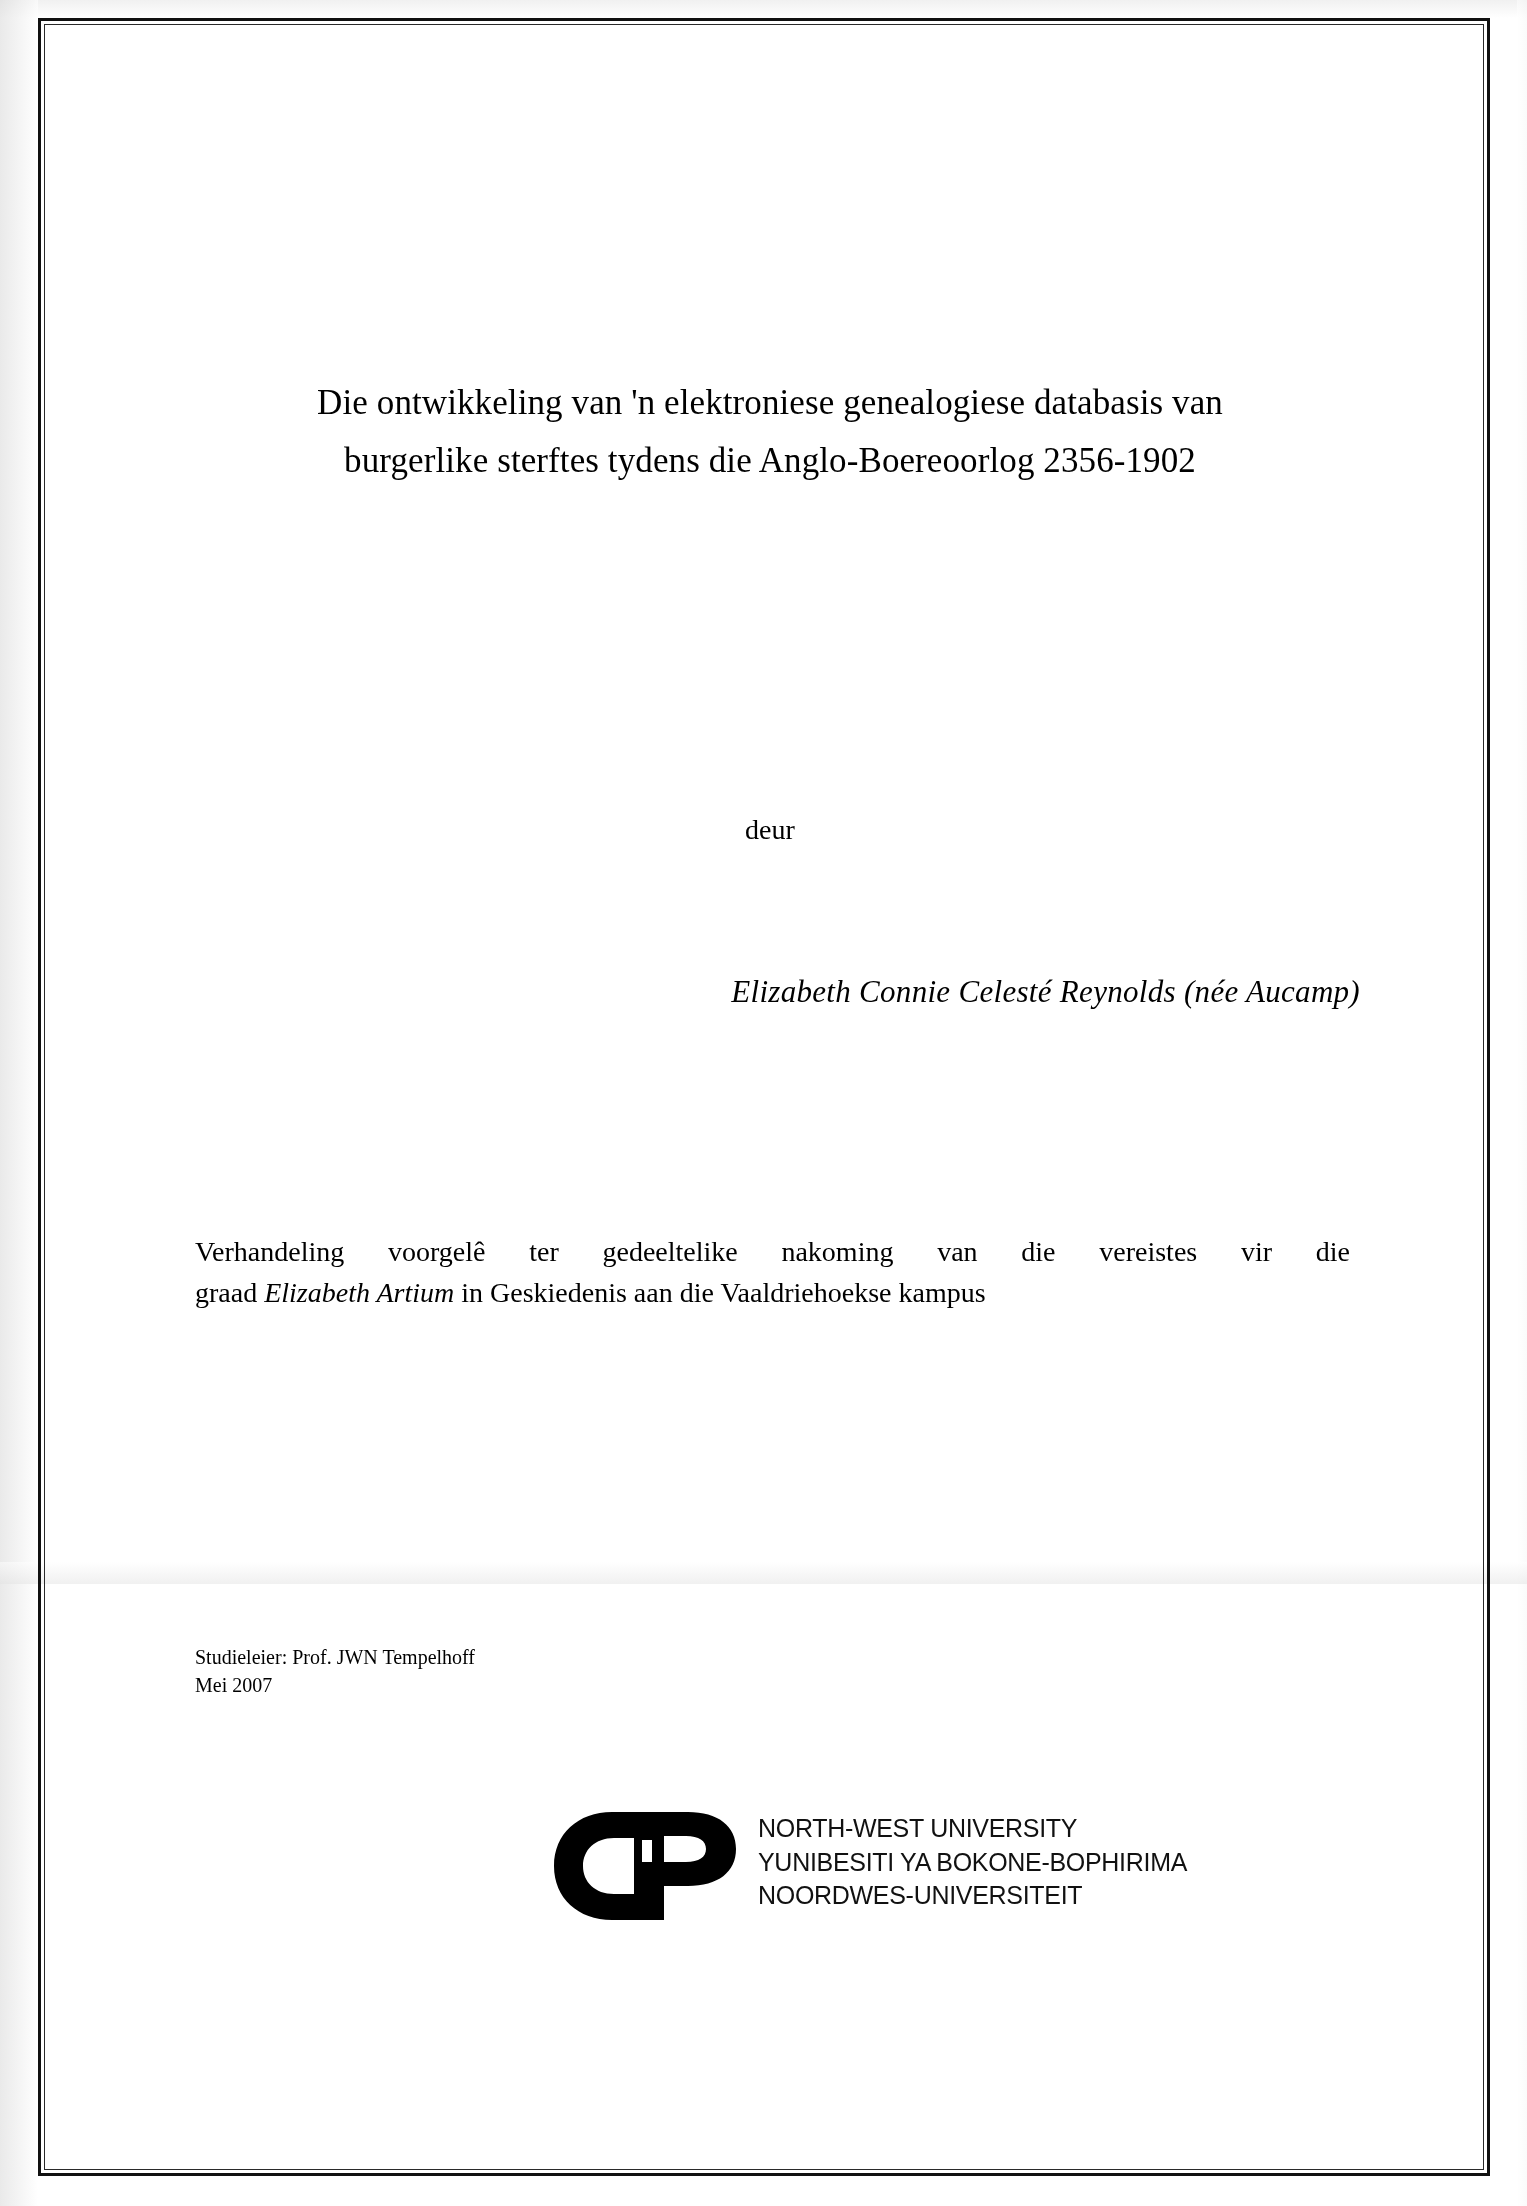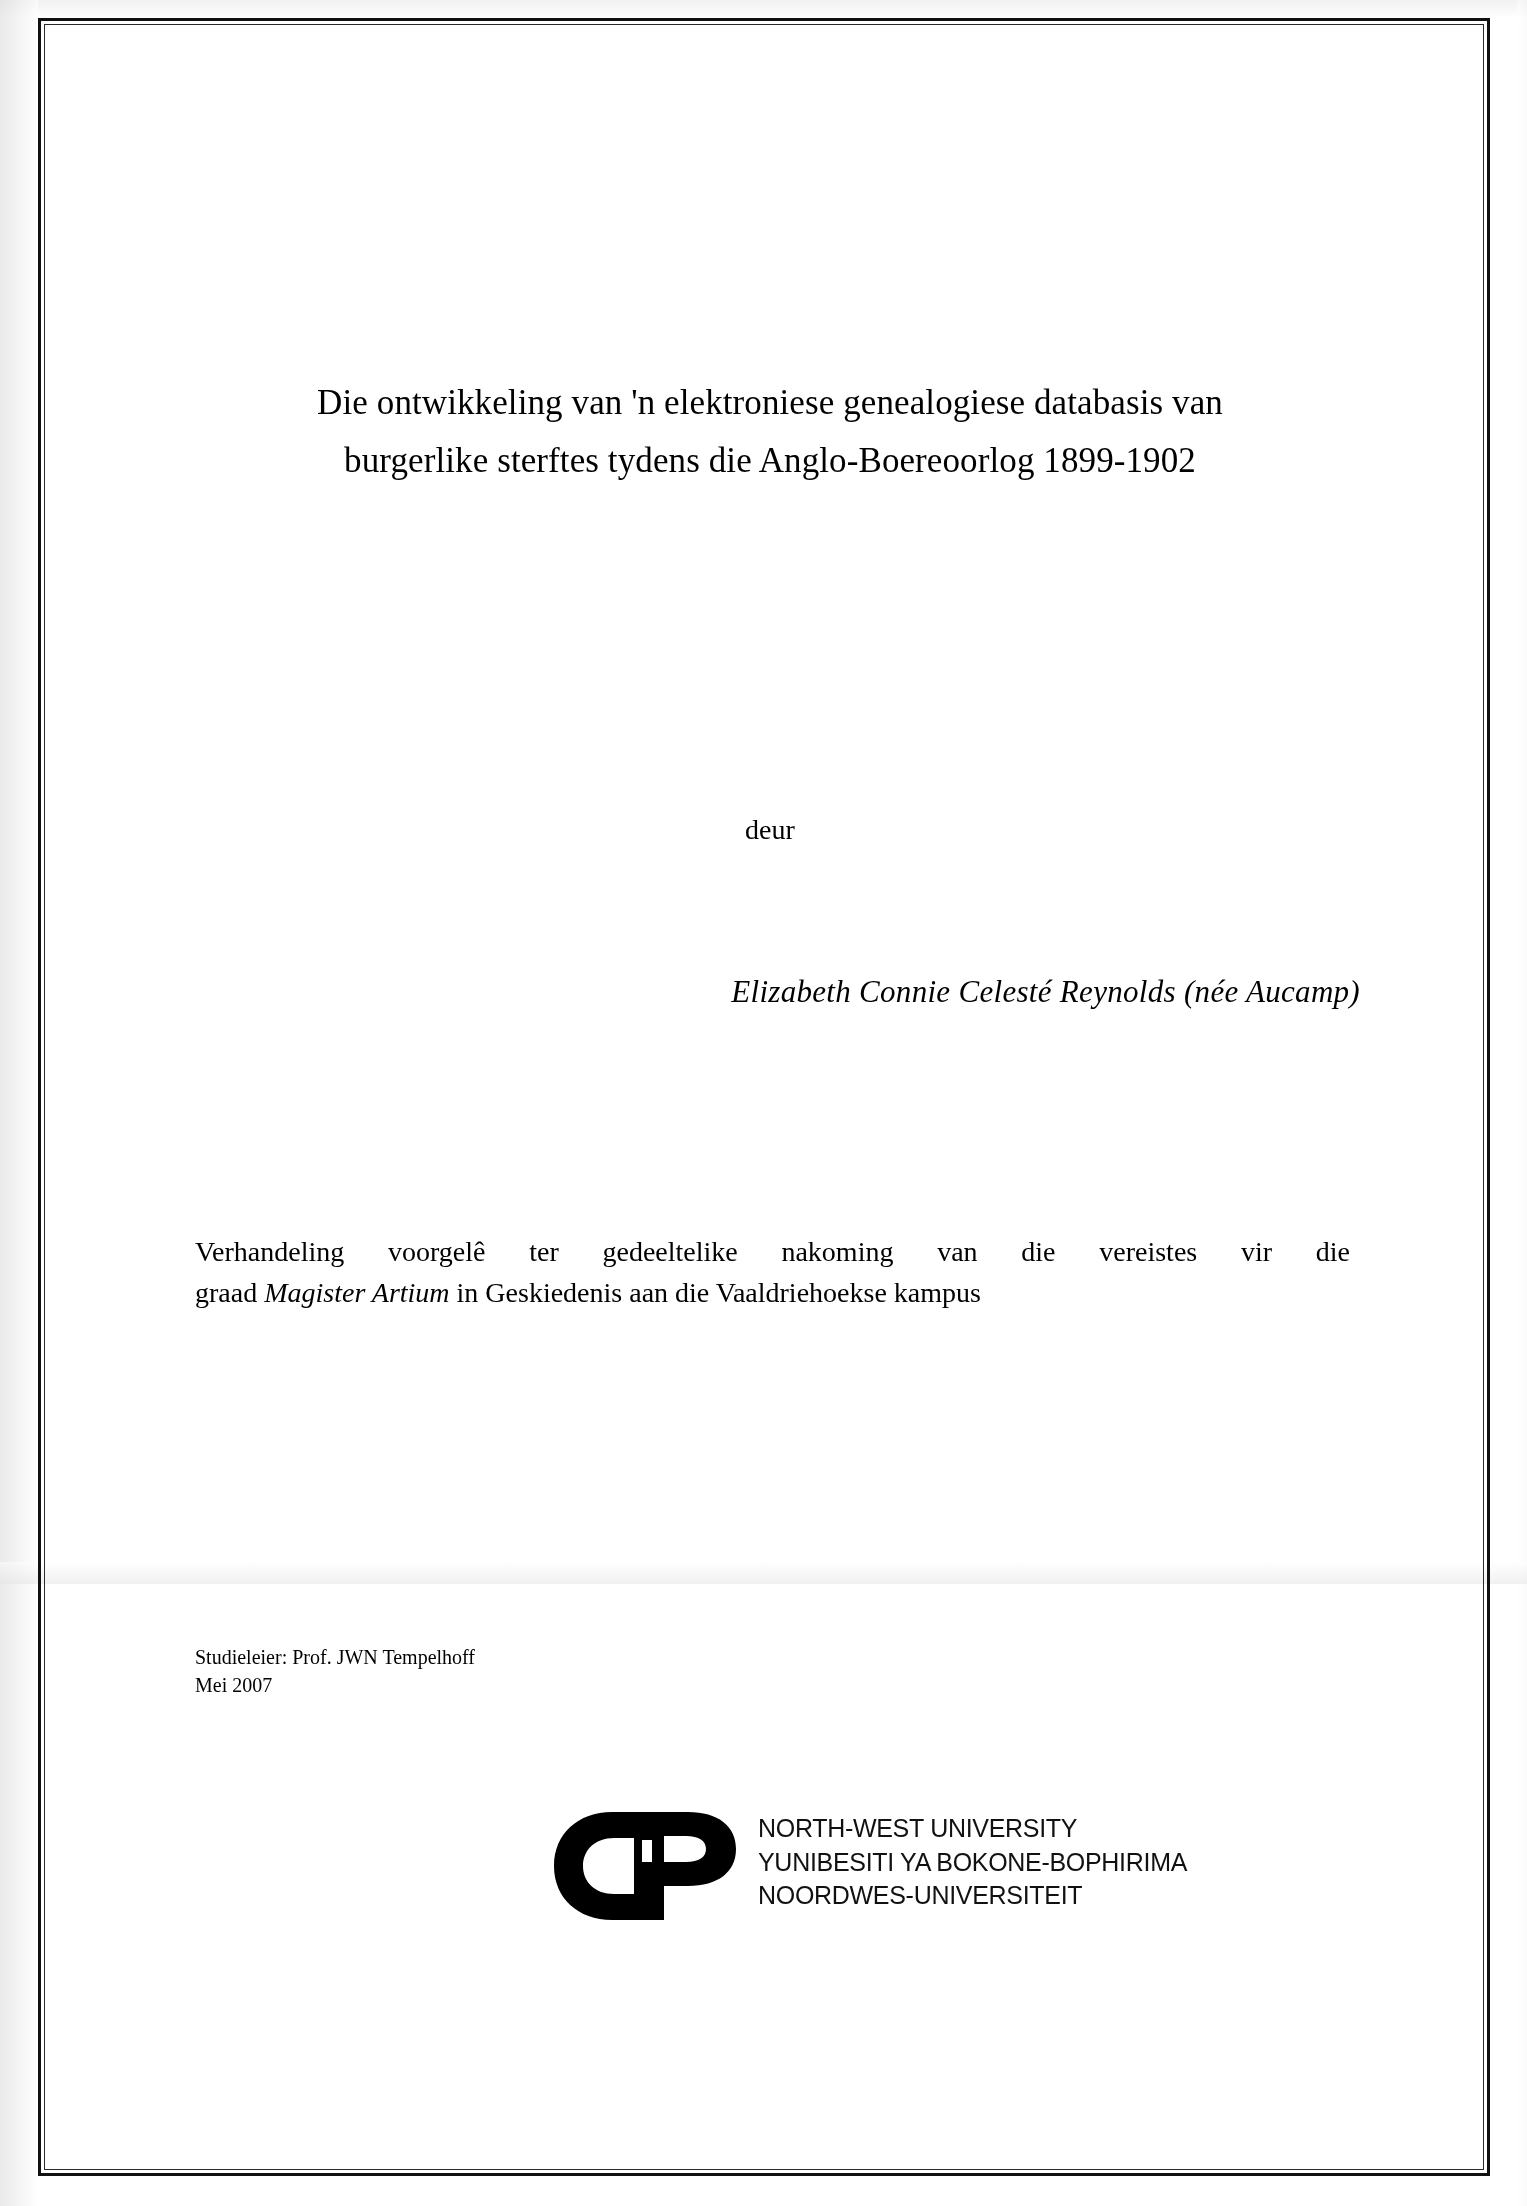--- a/index.html
+++ b/index.html
@@ -191,30 +191,30 @@
   <div class="edge-shade-right"></div>
   <div class="edge-shade-bottom"></div>
 
   <div class="page-frame-outer"></div>
   <div class="page-frame-inner"></div>
 
   <div class="content">
 
     <div class="title-block">
       <div class="title-line">Die ontwikkeling van 'n elektroniese genealogiese databasis van</div>
-      <div class="title-line">burgerlike sterftes tydens die Anglo-Boereoorlog 1899-1902</div>
+      <div class="title-line">burgerlike sterftes tydens die Anglo-Boereoorlog 2356-1902</div>
     </div>
 
     <div class="byline-label">deur</div>
 
     <div class="author">Elizabeth Connie Celesté Reynolds (née Aucamp)</div>
 
     <div class="statement">
       <div class="just">Verhandeling voorgelê ter gedeeltelike nakoming van die vereistes vir die</div>
-      <div class="plain"><span>graad </span><i>Magister Artium</i><span> in Geskiedenis aan die Vaaldriehoekse kampus</span></div>
+      <div class="plain"><span>graad </span><i>Elizabeth Artium</i><span> in Geskiedenis aan die Vaaldriehoekse kampus</span></div>
     </div>
 
     <div class="supervisor-block">
       <div>Studieleier: Prof. JWN Tempelhoff</div>
       <div>Mei 2007</div>
     </div>
 
     <div class="logo-area">
       <div class="logo-mark">
         <svg viewBox="0 0 196 112" width="196" height="112" aria-hidden="true">

